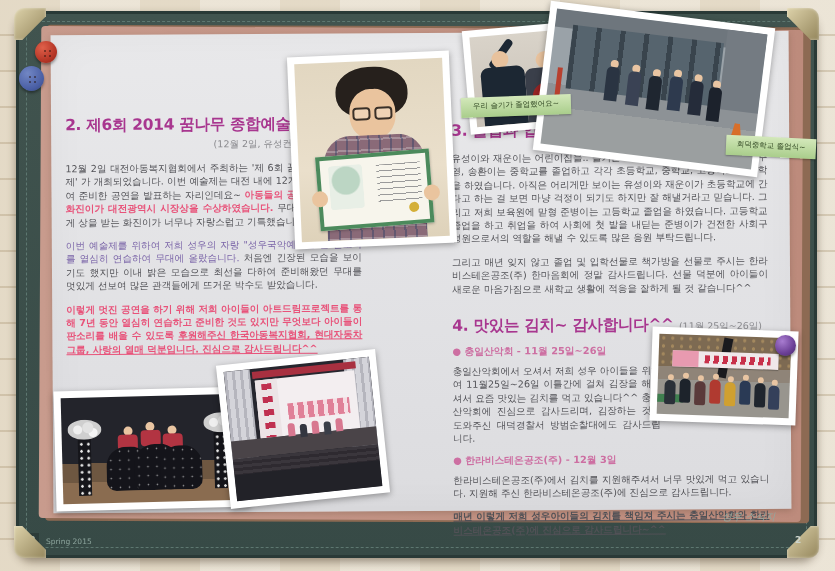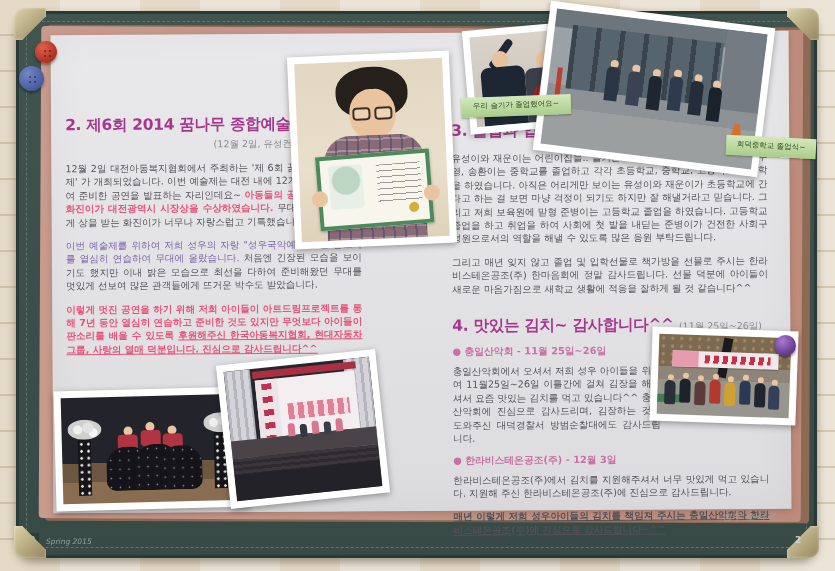--- a/index.html
+++ b/index.html
@@ -175,21 +175,21 @@
   .holes { position:absolute; left:40%; top:40%; width:2.4px; height:2.4px; border-radius:50%;
     background:rgba(40,20,15,.65);
     box-shadow:5px 0 0 rgba(40,20,15,.65), 0 5px 0 rgba(40,20,15,.65), 5px 5px 0 rgba(40,20,15,.65); }
   .pin-purple { left:775px; top:335px; width:21px; height:21px; border-radius:50%; z-index:8;
     background:radial-gradient(circle at 35% 30%, #a87cd0, #6b3f96 60%, #472a68);
     box-shadow:0 2px 3px rgba(0,0,0,.45); }
 
   
   .pg-tab { left:19px; top:533px; width:20px; height:15px; background:#2c3b38; z-index:4; }
   .pg-left { left:23px; top:535px; font-size:9px; font-weight:bold; color:#b9c6bf; z-index:5; }
-  .ft-left { left:46px; top:537px; font-size:7.5px; color:#8ea69e; z-index:5;font-style:italic; }
+  .ft-left { left:46px; top:537px; font-size:7.5px; color:#8ea69e; z-index:5; }
   .ft-right { left:722px; top:510px; font-size:10px; color:#93a79e; z-index:5;font-style:italic; }
   .pg-right { left:795px; top:535px; font-size:9px; font-weight:bold; color:#cdd5ce; z-index:10; }
 </style>
 </head>
 <body>
 
 <div class="abs board">
   <div class="abs stitch"></div>
 </div>
 <div class="abs cap cap-tl"></div>

